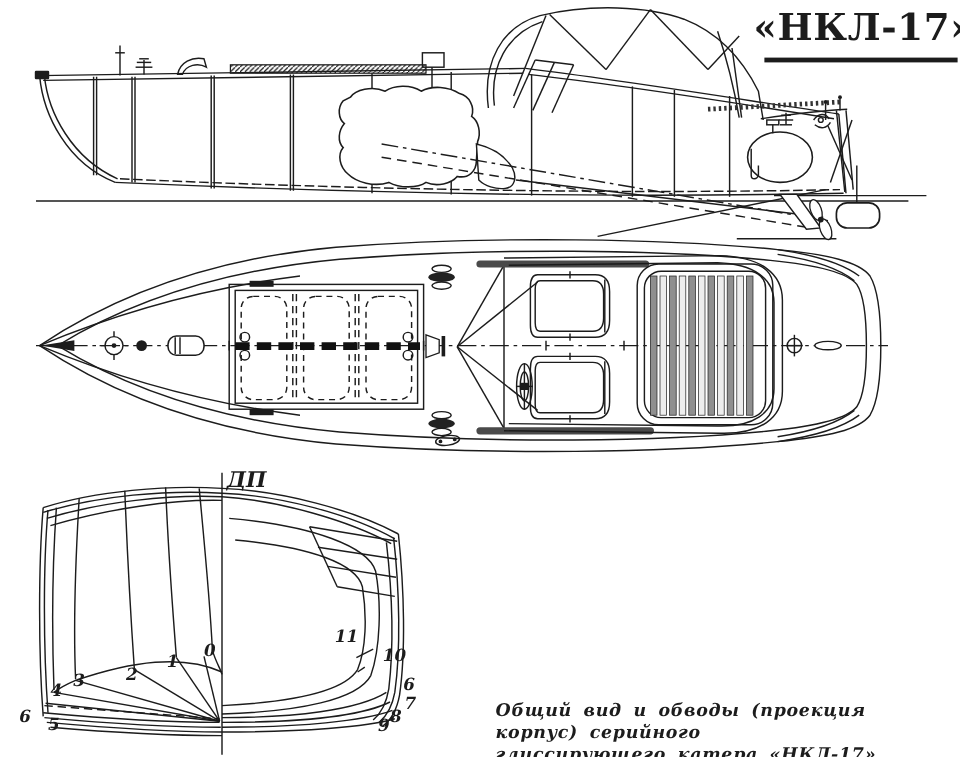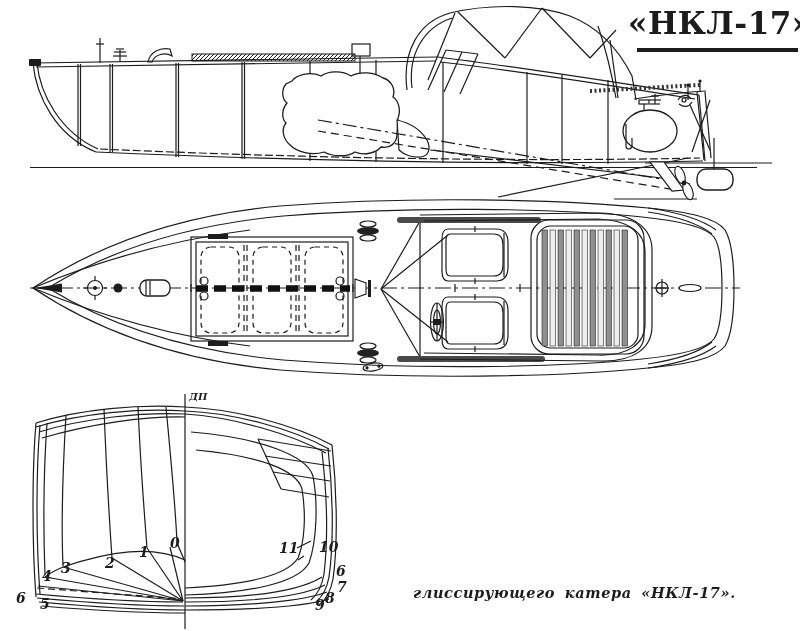--- a/index.html
+++ b/index.html
@@ -325,33 +325,34 @@
       <line class="ln" x1="297" y1="548" x2="311" y2="541" stroke-width="0.8"></line>
       <line class="ln" x1="298" y1="560" x2="304" y2="556" stroke-width="0.8"></line>
     </g>
   </g>
 </svg>
 
   <div class="title">«НКЛ-17»</div>
   <div class="title-rule"></div>
 
   <div class="caption">
+    <span>Общий вид и обводы (проекция корпус) серийного</span>
     <span>глиссирующего катера «НКЛ-17».</span>
   </div>
 
-  <span class="lbl" style="left:189px;top:392px;font-size:10px;">ДП</span>
+  <span class="lbl" style="left:189px;top:392px;font-size:18px;">ДП</span>
 
   <span class="lbl" style="left:170px;top:536px;">0</span>
   <span class="lbl" style="left:139px;top:545px;">1</span>
   <span class="lbl" style="left:105px;top:556px;">2</span>
   <span class="lbl" style="left:61px;top:561px;">3</span>
   <span class="lbl" style="left:42px;top:569px;">4</span>
   <span class="lbl" style="left:40px;top:597px;">5</span>
   <span class="lbl" style="left:16px;top:591px;">6</span>
 
   <span class="lbl" style="left:336px;top:564px;">6</span>
   <span class="lbl" style="left:337px;top:580px;">7</span>
   <span class="lbl" style="left:325px;top:591px;">8</span>
   <span class="lbl" style="left:315px;top:598px;">9</span>
   <span class="lbl" style="left:279px;top:540px;margin-left:40px;">10</span>
-  <span class="lbl" style="left:279px;top:541px;text-align:center;">11</span>
+  <span class="lbl" style="left:279px;top:524px;text-align:center;">11</span>
 
 </div>
 
 </body></html>

